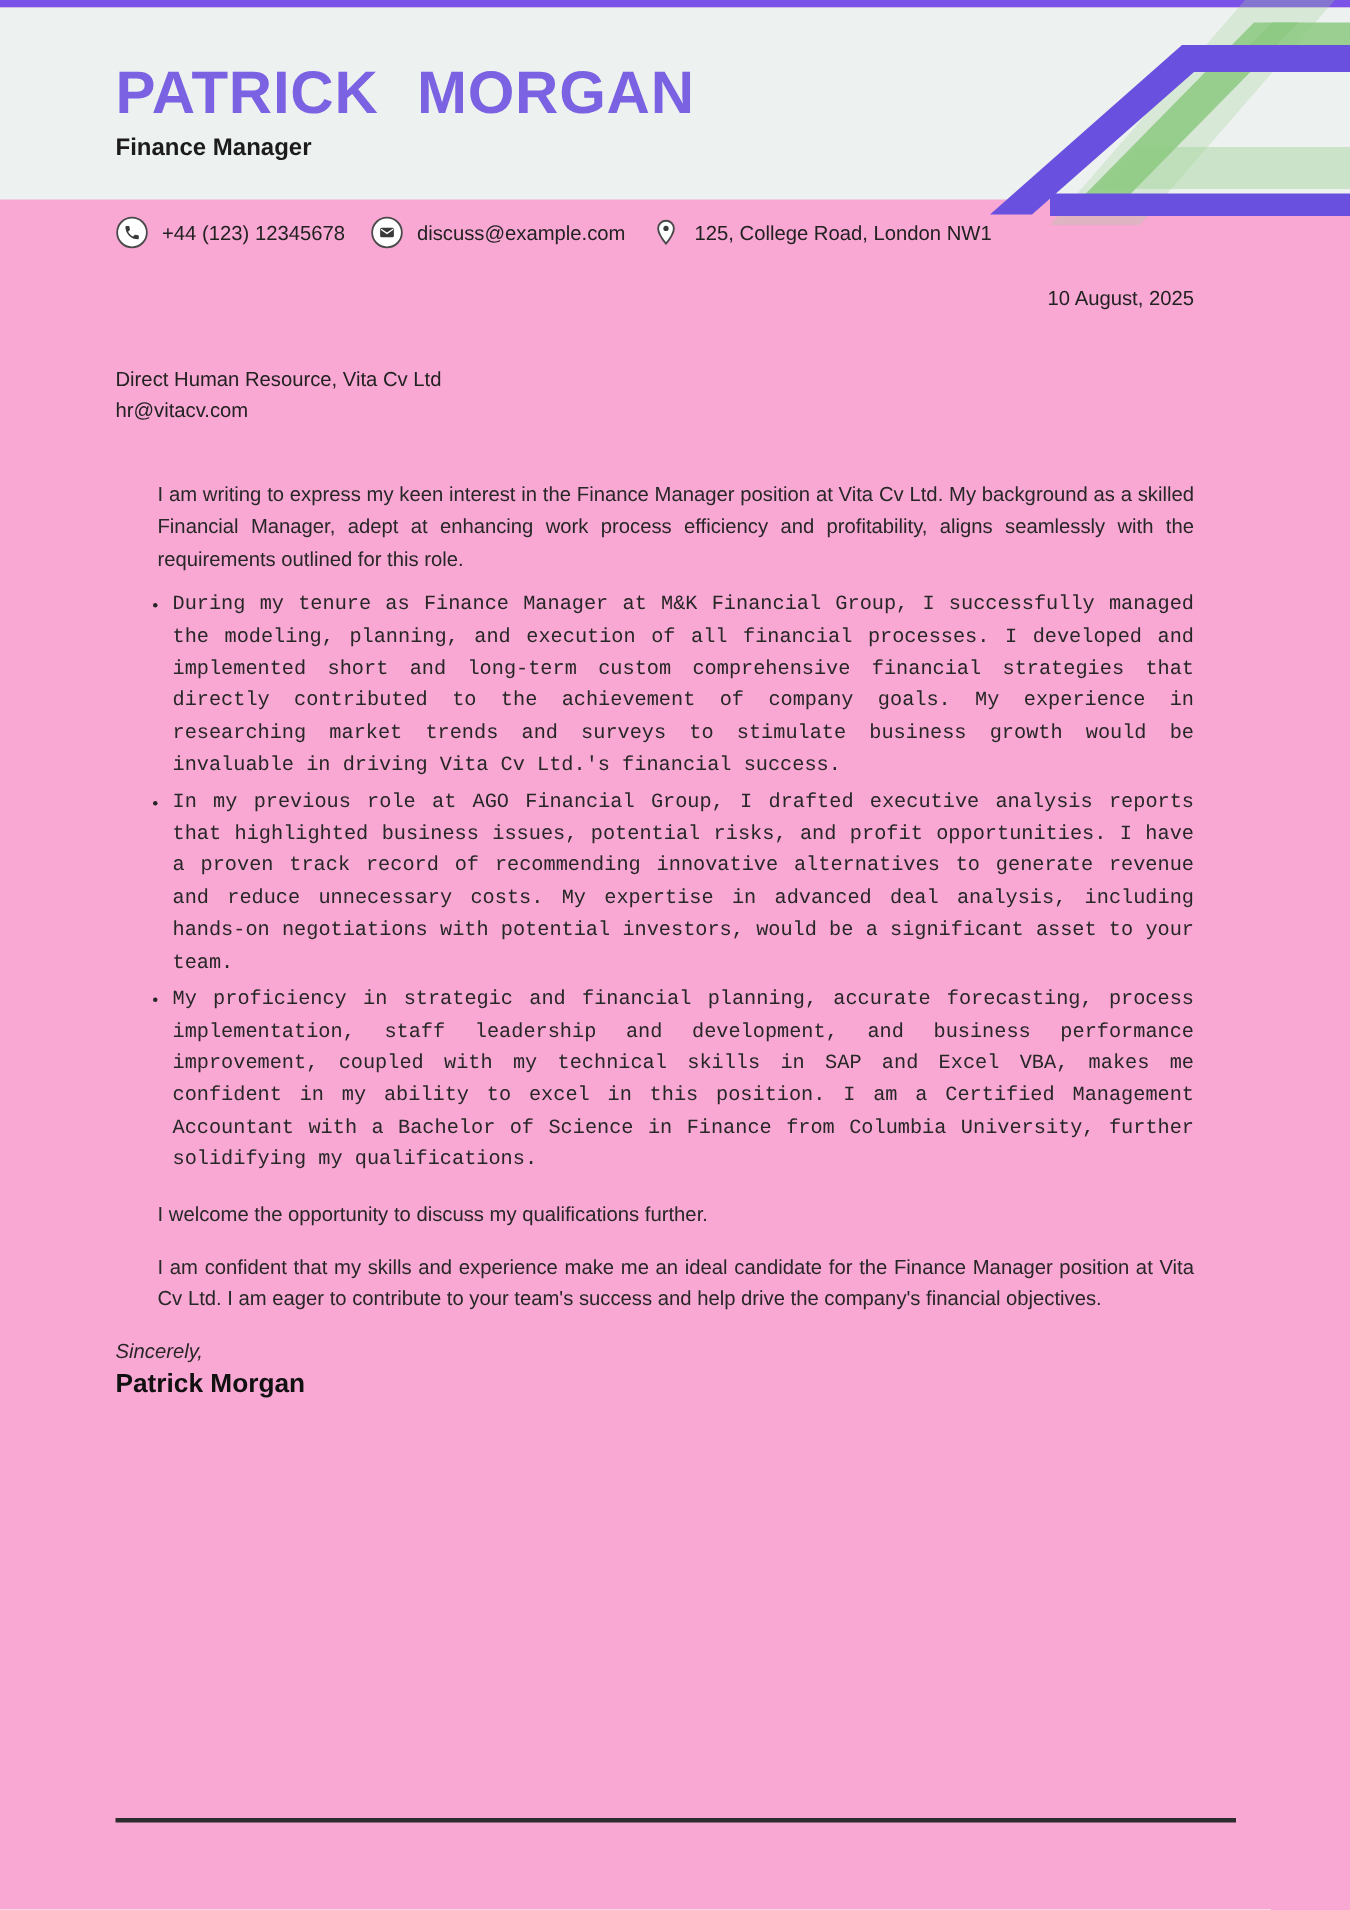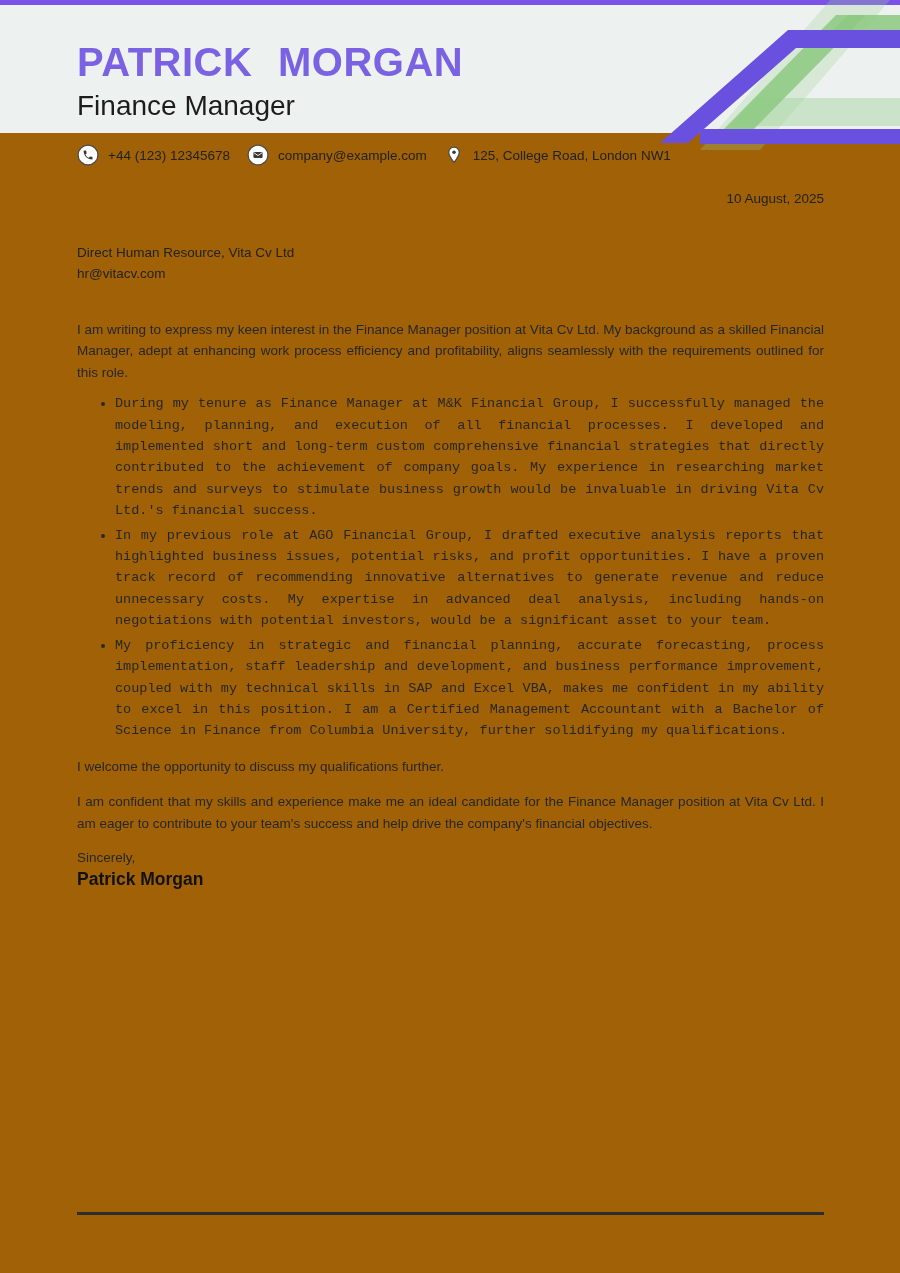--- a/index.html
+++ b/index.html
@@ -1,20 +1,20 @@
 <!DOCTYPE html>
 <html><head>
 <meta charset="utf-8">
 <style>
   * { margin:0; padding:0; box-sizing:border-box; }
   html,body { background:#ffffff; }
   .page {
     position:relative;
     width:900px; height:1273px;
-    background:#a16207;
+    background:#f9a8d4;
     font-family:"Liberation Sans", sans-serif;
     color:#252525;
     overflow:hidden;
     margin:0 auto;
   }
   .topbar { height:5px; background:#7a52e8; }
   .header {
     position:relative;
     height:128px;
     background:#edf2f0;
@@ -24,65 +24,67 @@
     padding-top:36px;
     font-size:40px;
     font-weight:bold;
     letter-spacing:0.5px;
     word-spacing:14px;
     color:#7b62e2;
     line-height:1.05;
   }
   .job-title {
     margin-top:7px;
-    font-size:28px;
+    font-size:16px;
     color:#1c1c1c;
+    font-weight:bold;
   }
   .deco {
     position:absolute;
     top:0; right:0;
     width:260px; height:150px;
     z-index:3;
     pointer-events:none;
   }
   .contact-row {
     display:flex;
     align-items:flex-start;
     padding:11px 0 0 77px;
     font-size:13.5px;
     color:#222222;
   }
   .contact-item { display:flex; align-items:center; margin-right:17px; }
   .contact-item .cicon { margin-right:9px; display:flex; align-items:center; }
-  .content { padding:0 76px 0 77px; }
+  .content { padding:0 104px 0 77px; }
   .date { margin-top:25px; text-align:right; font-size:13.5px; color:#222; }
   .recipient { margin-top:36px; font-size:13.5px; line-height:21px; color:#222; }
   .recipient .rname { font-weight:bold; font-size:15px; margin-bottom:3px; color:#111; }
   .body-text p {
     font-size:13.5px;
     line-height:21.4px;
     text-align:justify;
     margin-top:14px;
     color:#272727;
+    margin-left:28px;
   }
   .body-text p.intro { margin-top:35px; }
   ul.points {
     margin-top:10px;
     padding-left:38px;
     list-style:disc outside;
   }
   ul.points li {
     font-size:13.5px;
     line-height:21.4px;
     text-align:justify;
     margin-bottom:3px;
     color:#272727;
     font-family:Liberation Mono, monospace;
   }
-  .signoff { margin-top:16px; font-size:13.5px; color:#272727; }
+  .signoff { margin-top:16px; font-size:13.5px; color:#272727;font-style:italic; }
   .signature { margin-top:4px; font-size:17.5px; font-weight:bold; color:#111; }
   .bottom-rule {
     position:absolute;
     left:77px; right:76px;
     top:1212px;
     height:3px;
     background:#2d2d2d;
   }
 </style>
 </head>
@@ -119,21 +121,21 @@
       <span>+44 (123) 12345678</span>
     </div>
     <div class="contact-item">
       <span class="cicon">
         <svg width="22" height="22" viewBox="0 0 24 24">
           <circle cx="12" cy="12" r="10.8" fill="#ffffff" stroke="#4a4a4a" stroke-width="1.3"></circle>
           <rect x="7" y="8.6" width="10" height="6.8" rx="1.1" fill="#3a3a3a"></rect>
           <path d="M7.6 9.6l4.4 3 4.4-3" fill="none" stroke="#ffffff" stroke-width="1"></path>
         </svg>
       </span>
-      <span>company@example.com</span>
+      <span>discuss@example.com</span>
     </div>
     <div class="contact-item">
       <span class="cicon">
         <svg width="20" height="22" viewBox="0 0 24 24">
           <path d="M12 2.6c-3.5 0-6.3 2.7-6.3 6.1 0 4.4 6.3 12.2 6.3 12.2s6.3-7.8 6.3-12.2c0-3.4-2.8-6.1-6.3-6.1z" fill="#ffffff" stroke="#4a4a4a" stroke-width="1.5"></path>
           <circle cx="12" cy="8.7" r="2.1" fill="#3a3a3a"></circle>
         </svg>
       </span>
       <span>125, College Road, London NW1</span>
     </div>

